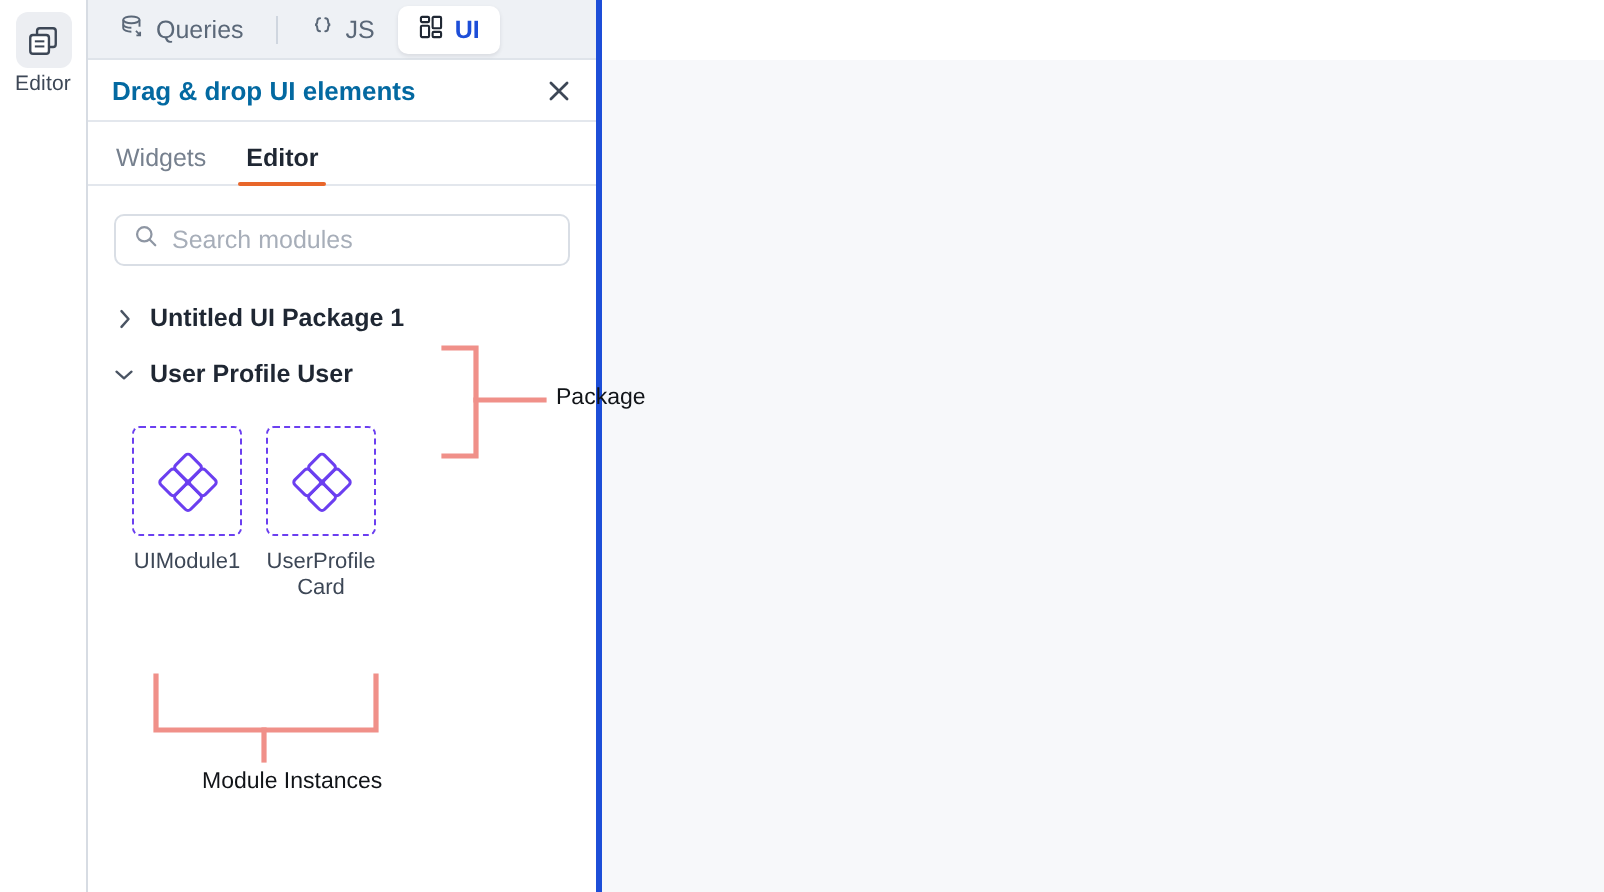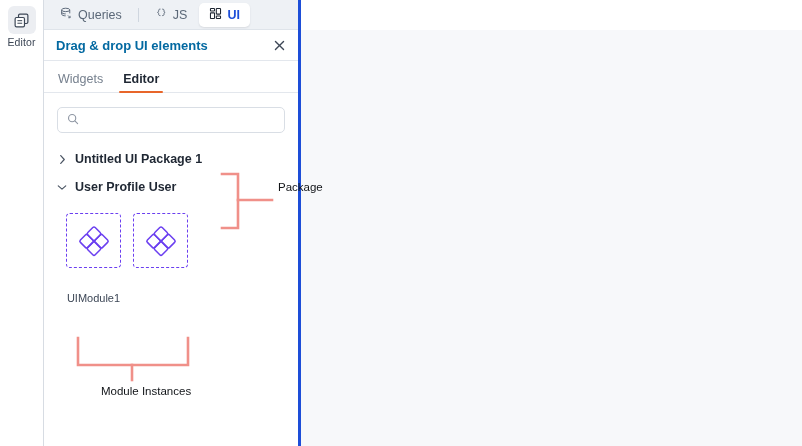--- a/index.html
+++ b/index.html
@@ -75,21 +75,21 @@
   .tree-row { display: flex; align-items: center; gap: 8px; padding: 7px 13px; cursor: pointer; }
   .tree-chevron { width: 10px; color: #4a5463; display: flex; align-items: center; justify-content: center; }
   .tree-label { font-size: 12.5px; font-weight: 700; color: #1f2733; }
 
   .module-grid { display: flex; gap: 12px; padding: 12px 0 0 22px; }
   .module-card { width: 55px; display: flex; flex-direction: column; align-items: center; cursor: pointer; }
   .module-thumb {
     width: 55px; height: 55px; border: 1.6px dashed #6b3ff0; border-radius: 4px;
     display: flex; align-items: center; justify-content: center;
   }
-  .module-name { margin-top: 24px; font-size: 11px; line-height: 13px; color: #3d4756;
+  .module-name { margin-top: 7px; font-size: 11px; line-height: 13px; color: #3d4756;
                  text-align: center; width: 58px; word-break: break-all; }
 
   
   .canvas-top { position: absolute; left: 301px; top: 0; right: 0; height: 30px; background: #ffffff; }
   .canvas {
     position: absolute; left: 301px; top: 30px; right: 0; bottom: 0;
     background: #f7f8fa;
   }
 
   
@@ -175,20 +175,21 @@
     </div>
 
     <div class="search-wrap">
       <div class="search-box">
         <span>
           <svg width="12" height="12" viewBox="0 0 14 14" fill="none">
             <circle cx="6" cy="6" r="4.2" stroke="#8e96a3" stroke-width="1.3"></circle>
             <line x1="9.2" y1="9.2" x2="12.4" y2="12.4" stroke="#8e96a3" stroke-width="1.3" stroke-linecap="round"></line>
           </svg>
         </span>
+        <input class="search-input" type="text" placeholder="Search modules" style="">
       </div>
     </div>
 
     <div class="tree">
       <div class="tree-row">
         <span class="tree-chevron">
           <svg width="7" height="11" viewBox="0 0 8 12" fill="none">
             <path d="M2 1.5L6 6l-4 4.5" stroke="#4a5463" stroke-width="1.4" fill="none" stroke-linecap="round" stroke-linejoin="round"></path>
           </svg>
         </span>
@@ -218,29 +219,30 @@
       </div>
       <div class="module-card">
         <div class="module-thumb">
           <svg width="38" height="38" viewBox="0 0 40 40" fill="none">
             <rect x="20" y="4.6" width="11" height="11" rx="1.8" transform="rotate(45 20 4.6)" stroke="#6b3ff0" stroke-width="1.6"></rect>
             <rect x="12.2" y="12.4" width="11" height="11" rx="1.8" transform="rotate(45 12.2 12.4)" stroke="#6b3ff0" stroke-width="1.6"></rect>
             <rect x="27.8" y="12.4" width="11" height="11" rx="1.8" transform="rotate(45 27.8 12.4)" stroke="#6b3ff0" stroke-width="1.6"></rect>
             <rect x="20" y="20.2" width="11" height="11" rx="1.8" transform="rotate(45 20 20.2)" stroke="#6b3ff0" stroke-width="1.6"></rect>
           </svg>
         </div>
+        <div class="module-name">UserProfileCard</div>
       </div>
     </div>
   </div>
 
   <svg class="anno" id="pkg-bracket" width="802" height="446" viewBox="0 0 802 446" fill="none">
 
     <path d="M222 174 H238 V228 H222" stroke="#f09089" stroke-width="2.6" fill="none" stroke-linecap="square" stroke-linejoin="miter"></path>
     <line x1="238" y1="200" x2="272" y2="200" stroke="#f09089" stroke-width="2.6" stroke-linecap="square"></line>
 
     <path d="M78 338 V365 H188 V338" stroke="#f09089" stroke-width="2.6" fill="none" stroke-linecap="square" stroke-linejoin="miter"></path>
     <line x1="132" y1="365" x2="132" y2="380" stroke="#f09089" stroke-width="2.6" stroke-linecap="square"></line>
   </svg>
 
-  <div class="anno-text" style="left:278px; top:181px;">Package</div>
+  <div class="anno-text" style="left:278px; top:193px;">Package</div>
   <div class="anno-text" style="left:101px; top:385px;">Module Instances</div>
 
 </div>
 
 </body></html>

